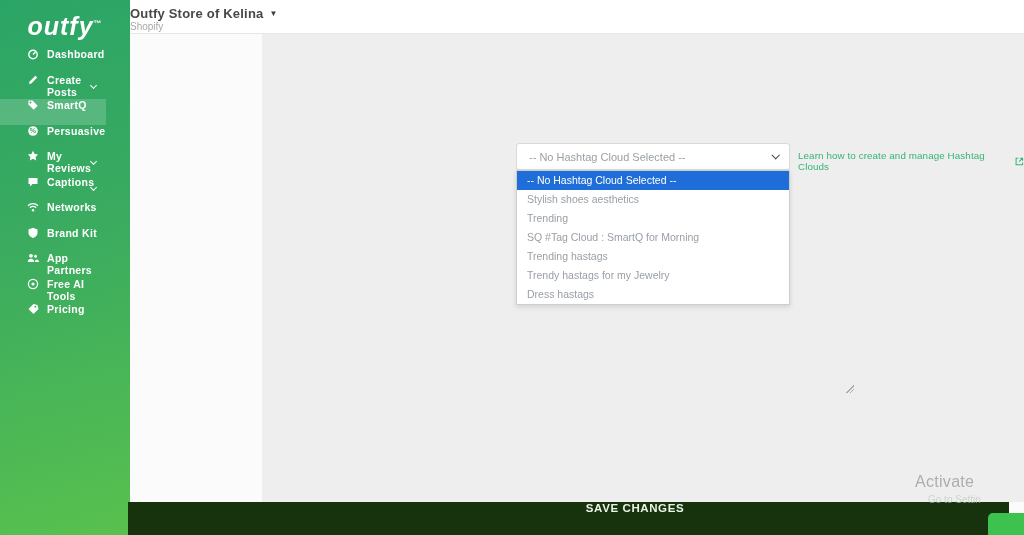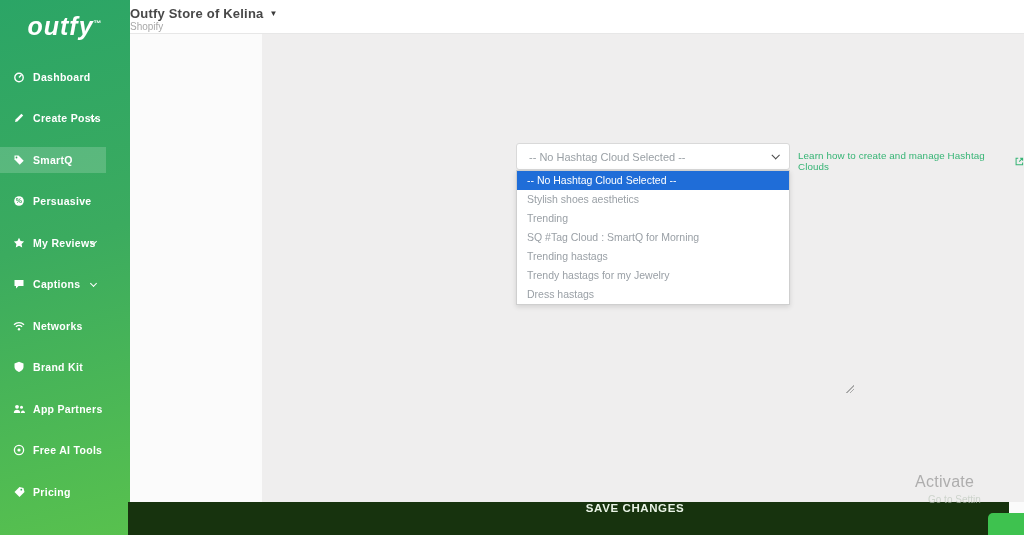--- a/index.html
+++ b/index.html
@@ -7,23 +7,23 @@
     font-family:"Liberation Sans","DejaVu Sans",sans-serif; }
   .abs { position:absolute; }
 
   
   #sidebar { left:0; top:0; width:130px; height:535px;
     background:linear-gradient(165deg,#2ba566 0%,#3bab5f 45%,#58c14e 100%); z-index:5; }
   #logo { width:100%; text-align:center; padding-top:12px; color:#fff;
     font-style:italic; font-weight:700; font-size:25px; letter-spacing:1px; }
   #logo sup { font-size:8px; font-style:normal; vertical-align:super; }
   #nav { position:absolute; top:48px; left:0; width:106px; }
-  .nav-item { position:relative; height:25.5px; display:flex; align-items:center;
-    padding-left:13px; color:#fff; font-size:10.5px; font-weight:600; letter-spacing:.3px;
-    cursor:pointer;margin-top:16px; }
+  .nav-item { position:relative; height:25.5px; display:flex; 
+    padding-left:27px; color:#fff; font-size:10.5px; font-weight:600; letter-spacing:.3px;
+    cursor:pointer; }
   .nav-item.active { background:rgba(255,255,255,0.18); }
   .nav-ico { width:12px; height:12px; margin-right:8px; flex:0 0 12px; display:inline-flex; }
   .nav-chev { position:absolute; right:10px; top:9px; width:5px; height:5px;
     border-right:1.5px solid #fff; border-bottom:1.5px solid #fff; transform:rotate(45deg); }
 
   
   #header { left:106px; top:0; width:976px; height:34px; background:#fff;
     border-bottom:1px solid #e7e7e7; z-index:2; }
   #store-name { position:absolute; left:24px; top:6px; font-size:13px; font-weight:700;
     color:#484848; letter-spacing:.2px; }

